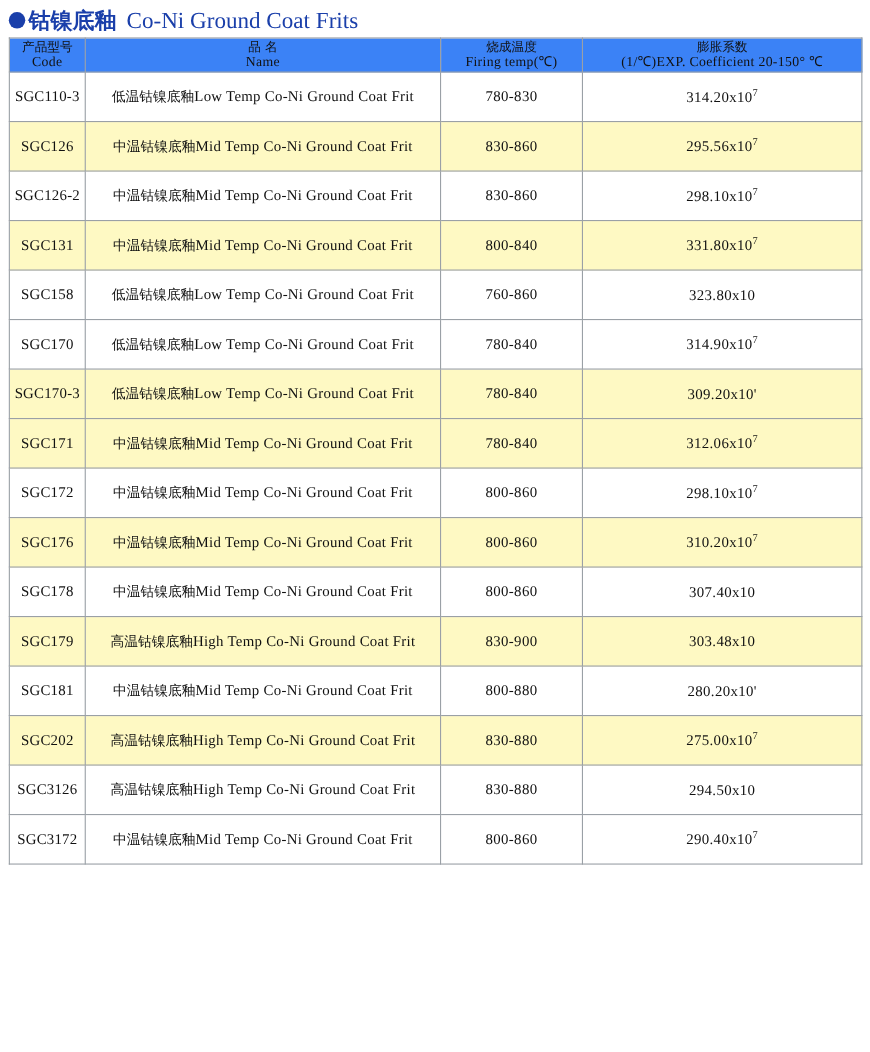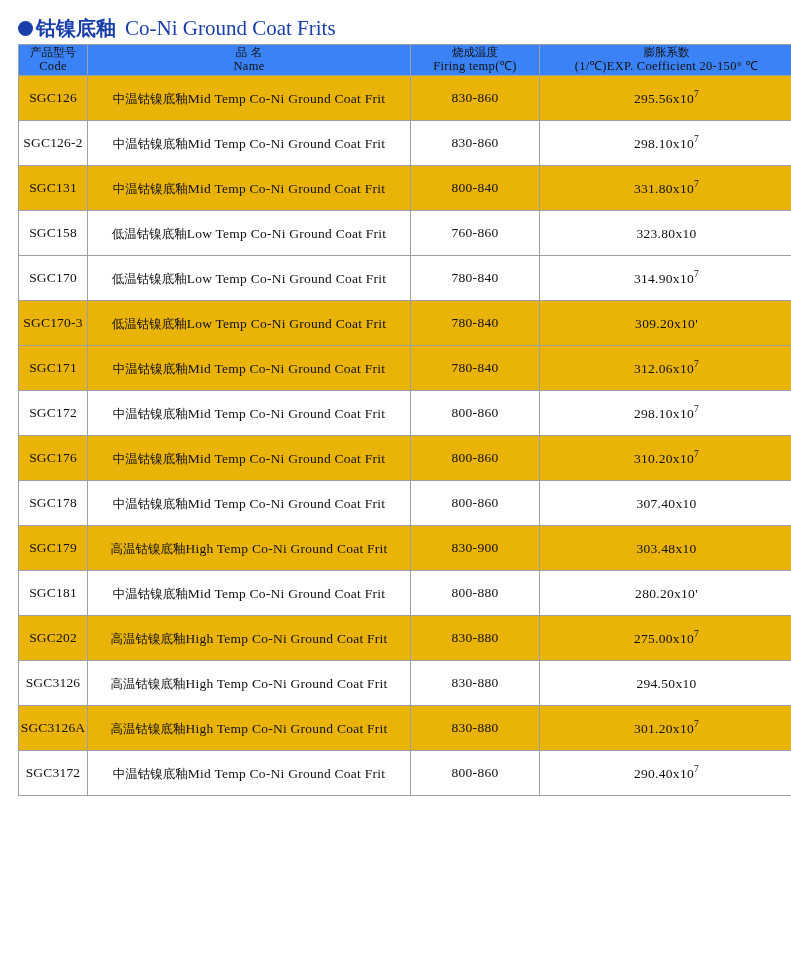--- a/index.html
+++ b/index.html
@@ -12,21 +12,21 @@
     height: 956px;
     font-family: "Liberation Serif", "DejaVu Serif", serif;
     color: #111;
     overflow: hidden;
   }
   .page {
     position: relative;
     width: 791px;
     height: 956px;
     box-sizing: border-box;
-    padding: 10px;
+    padding: 0;
   }
   
   .title-row {
     display: flex;
     align-items: center;
     padding: 8px 0 6px 8px;
     height: 34px;
     box-sizing: border-box;
   }
   .bullet {
@@ -87,21 +87,21 @@
     color: #111;
     letter-spacing: 0.3px;
   }
   th.col-code   { width: 68px; }
   th.col-name   { width: 322px; margin-top: 40px; }
   th.col-temp   { width: 128px; }
   th.col-exp    { width: 253px; }
 
   tbody tr { height: 45px; }
   tbody tr.even td { background: #ffffff; }
-  tbody tr.odd  td { background: #eab308; }
+  tbody tr.odd  td { background: #fef9c3; }
 
   td.code {
     text-align: center;
     font-family: "Liberation Serif", serif;
     font-size: 13.5px;
     letter-spacing: 0.2px;
   }
   td.name {
     padding: 0 6px;
     text-align: center;
@@ -167,20 +167,26 @@
         </th>
         <th class="col-exp">
           <div class="th-inner">
             <span class="th-cn">膨胀系数</span>
             <span class="th-en">(1/℃)EXP. Coefficient  20-150° ℃</span>
           </div>
         </th>
       </tr>
     </thead>
     <tbody id="table-body">
+        <tr class="even">
+          <td class="code">SGC110-3</td>
+          <td class="name"><span class="name-cn">低温钴镍底釉</span><span class="name-en">Low Temp Co-Ni Ground Coat Frit</span></td>
+          <td class="temp">780-830</td>
+          <td class="exp"><span>314.20x10</span><span class="exp-sup">7</span></td>
+        </tr>
         <tr class="odd">
           <td class="code">SGC126</td>
           <td class="name"><span class="name-cn">中温钴镍底釉</span><span class="name-en">Mid Temp Co-Ni Ground Coat Frit</span></td>
           <td class="temp">830-860</td>
           <td class="exp"><span>295.56x10</span><span class="exp-sup">7</span></td>
         </tr>
         <tr class="even">
           <td class="code">SGC126-2</td>
           <td class="name"><span class="name-cn">中温钴镍底釉</span><span class="name-en">Mid Temp Co-Ni Ground Coat Frit</span></td>
           <td class="temp">830-860</td>
@@ -251,26 +257,20 @@
           <td class="name"><span class="name-cn">高温钴镍底釉</span><span class="name-en">High Temp Co-Ni Ground Coat Frit</span></td>
           <td class="temp">830-880</td>
           <td class="exp"><span>275.00x10</span><span class="exp-sup">7</span></td>
         </tr>
         <tr class="even">
           <td class="code">SGC3126</td>
           <td class="name"><span class="name-cn">高温钴镍底釉</span><span class="name-en">High Temp Co-Ni Ground Coat Frit</span></td>
           <td class="temp">830-880</td>
           <td class="exp"><span>294.50x10</span><span class="exp-sup"></span></td>
         </tr>
-        <tr class="odd">
-          <td class="code">SGC3126A</td>
-          <td class="name"><span class="name-cn">高温钴镍底釉</span><span class="name-en">High Temp Co-Ni Ground Coat Frit</span></td>
-          <td class="temp">830-880</td>
-          <td class="exp"><span>301.20x10</span><span class="exp-sup">7</span></td>
-        </tr>
         <tr class="even">
           <td class="code">SGC3172</td>
           <td class="name"><span class="name-cn">中温钴镍底釉</span><span class="name-en">Mid Temp Co-Ni Ground Coat Frit</span></td>
           <td class="temp">800-860</td>
           <td class="exp"><span>290.40x10</span><span class="exp-sup">7</span></td>
         </tr>
       </tbody>
   </table>
 
 </div>

